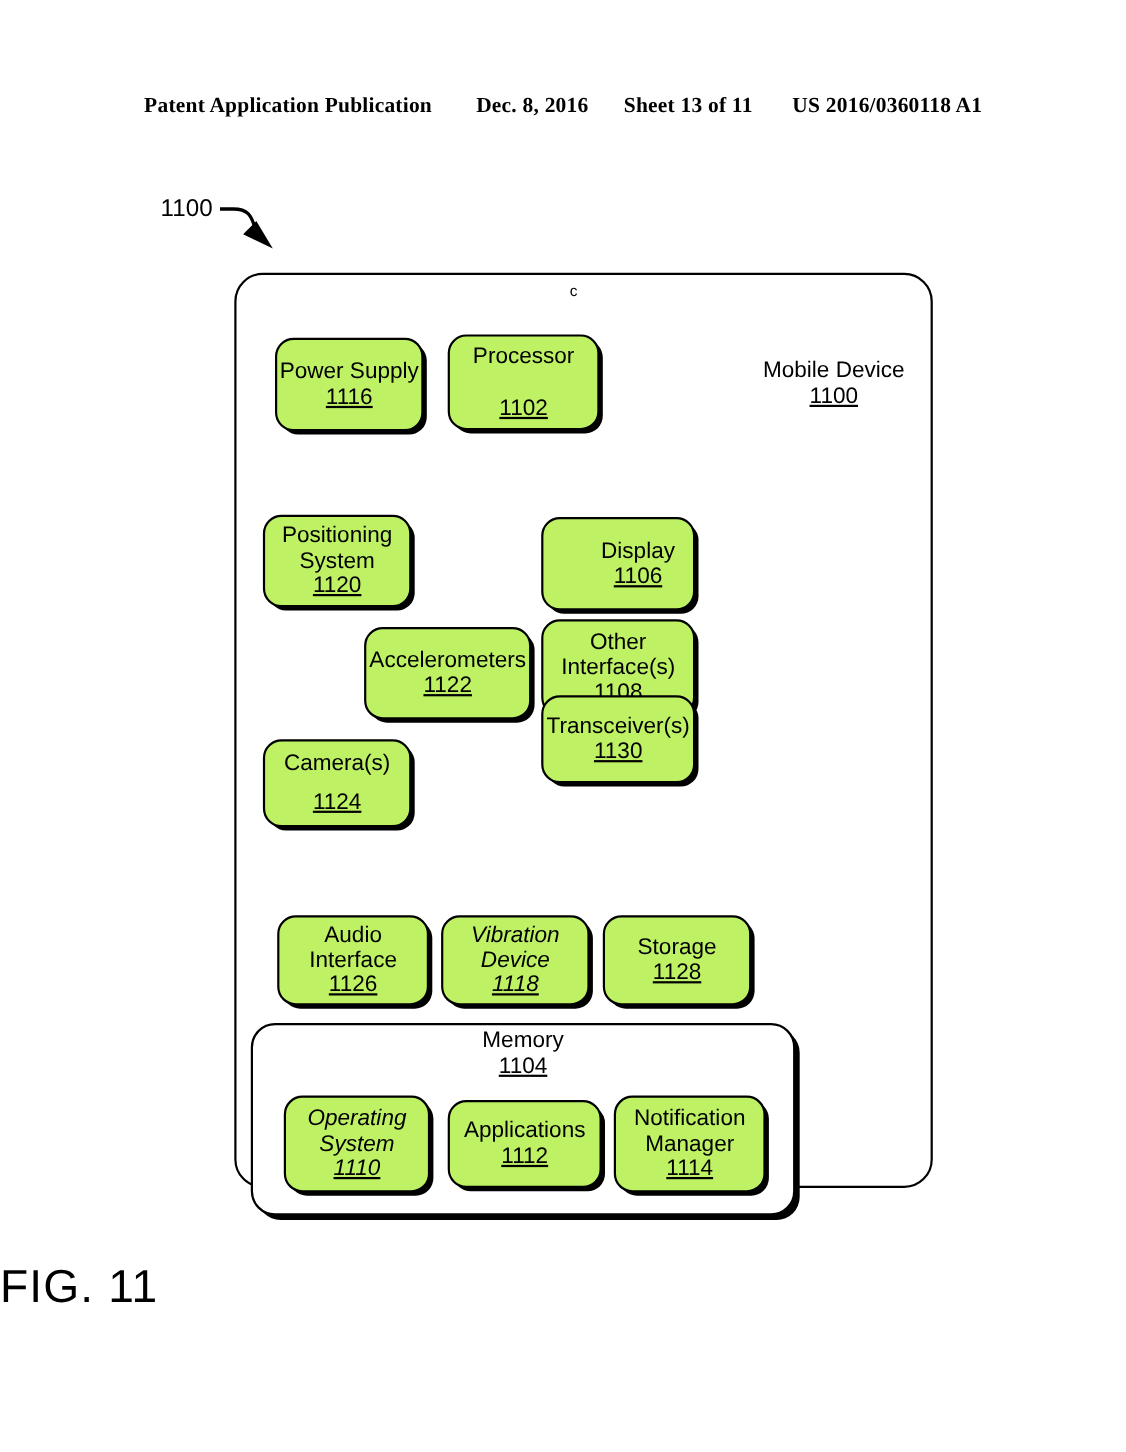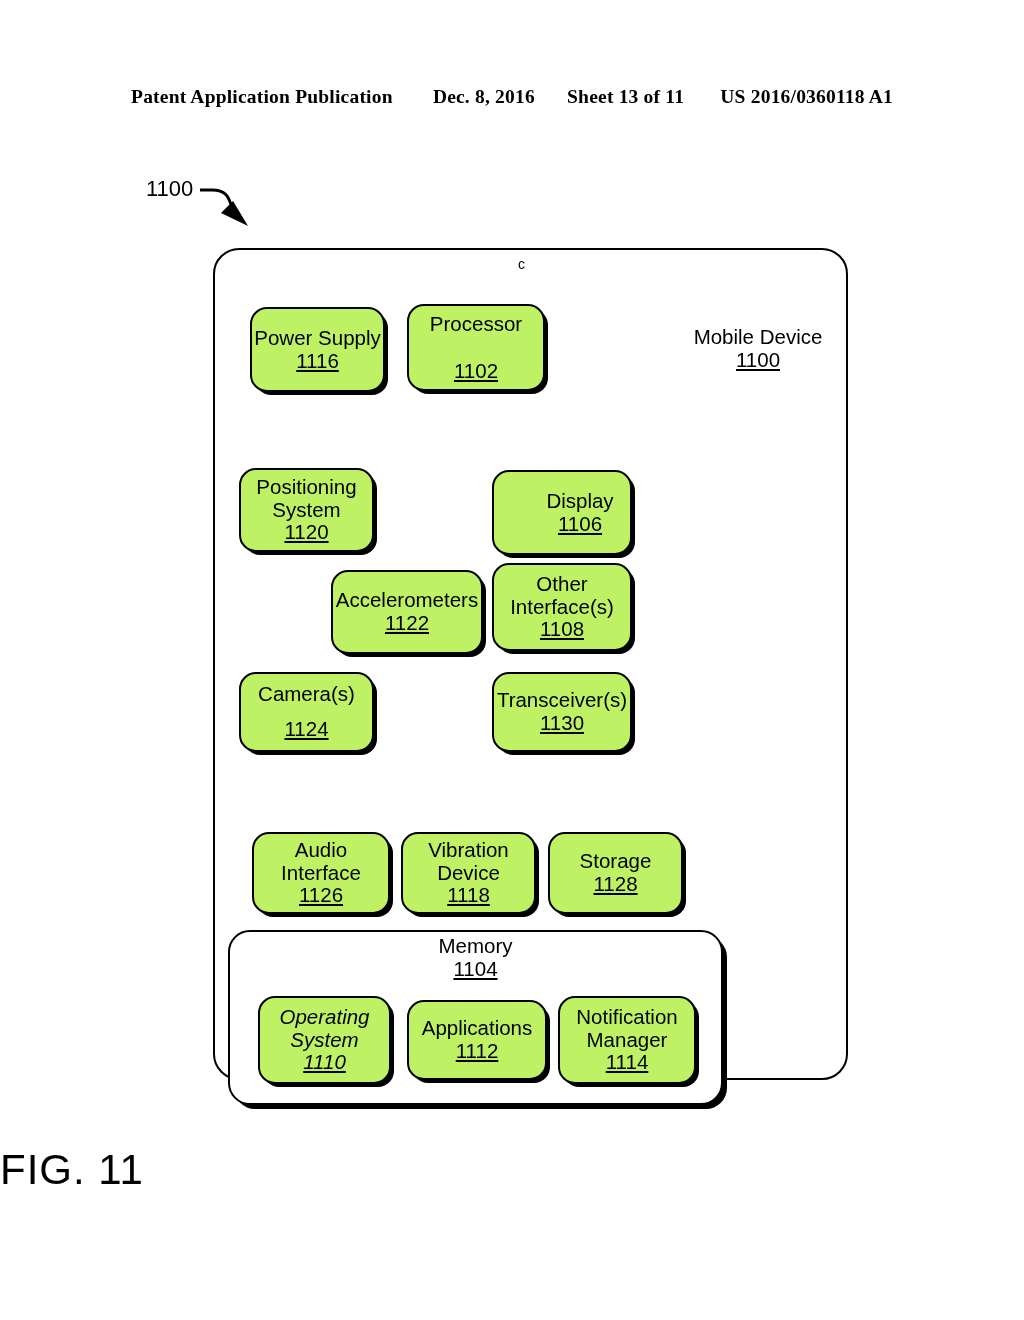--- a/index.html
+++ b/index.html
@@ -208,31 +208,31 @@
     <span class="nlabel">Other
 Interface(s)</span>
     <span class="nref">1108</span>
   </div>
 
   <div class="node" style="left:239px; top:672px; width:135px; height:80px;gap:12px;">
     <span class="nlabel">Camera(s)</span>
     <span class="nref">1124</span>
   </div>
 
-  <div class="node" style="left:492px; top:672px; width:140px; height:80px;">
+  <div class="node" style="left:492px; top:632px; width:140px; height:80px;">
     <span class="nlabel">Transceiver(s)</span>
     <span class="nref">1130</span>
   </div>
 
   <div class="node" style="left:252px; top:832px; width:138px; height:82px;">
     <span class="nlabel">Audio Interface</span>
     <span class="nref">1126</span>
   </div>
 
-  <div class="node" style="left:401px; top:832px; width:135px; height:82px;">
+  <div class="node" style="left:401px; top:832px; width:135px; height:82px;font-style:italic;">
     <span class="nlabel">Vibration
 Device</span>
     <span class="nref">1118</span>
   </div>
 
   <div class="node" style="left:548px; top:832px; width:135px; height:82px;">
     <span class="nlabel">Storage</span>
     <span class="nref">1128</span>
   </div>
 

